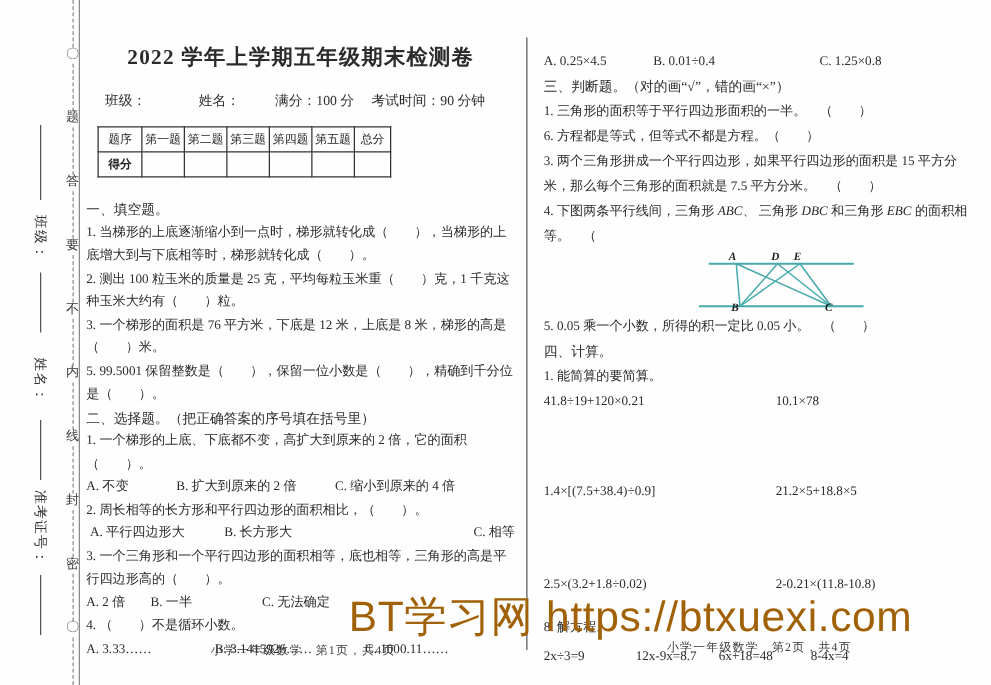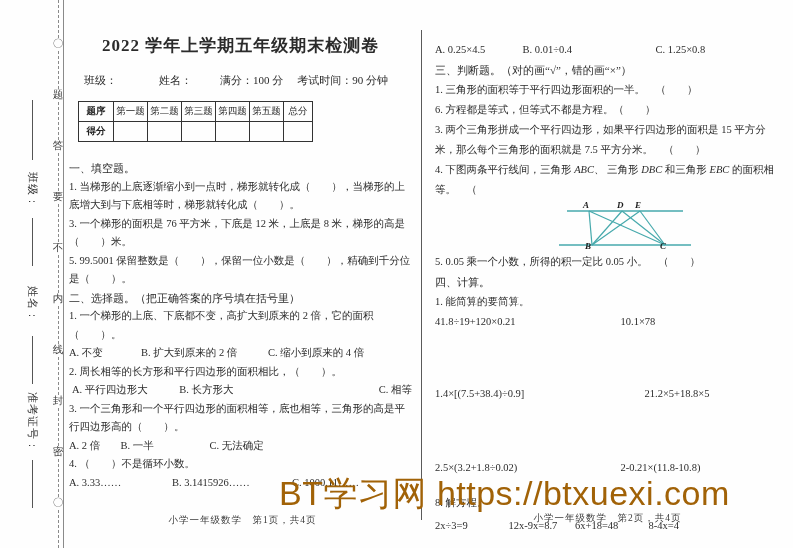--- a/index.html
+++ b/index.html
@@ -43,21 +43,21 @@
     box-sizing:border-box; padding:40px 8px 0 13px;
   }
   .title { margin:34px 0 0; text-align:center; font-size:17px; font-weight:bold; letter-spacing:1px; }
   .info-row { margin-top:16px; display:flex; font-size:11px; color:#2b2b2b; }
   .info-row span.f0 { margin-left:15px; }
   .info-row span.f1 { margin-left:42px; }
   .info-row span.f2 { margin-left:28px; }
   .info-row span.f3 { margin-left:14px; }
   table.score { border-collapse:collapse; margin:13px 0 0 9px; font-size:9.5px; color:#222; }
   table.score th, table.score td { border:1px solid #333; text-align:center; padding:0; height:19px; font-weight:normal; }
-  table.score th.c0 { width:34px; font-weight:bold; }
+  table.score th.c0 { width:34px; font-weight:normal; }
   table.score th { width:33px; }
   table.score th.c6 { width:28px; }
   table.score td.rl { font-weight:bold; }
   .sec-h { font-size:11px; font-weight:normal; margin:0; line-height:18.5px; }
   .q  { font-size:10.5px; line-height:18.5px; margin:0; }
   .fill-start { margin-top:17px; }
   .opts { display:grid; font-size:10.5px; line-height:18.5px; }
   .opts-1 { grid-template-columns:21% 37% 42%; }
   .opts-2 { grid-template-columns:23% 25% 52%;text-align:right; }
   .opts-3 { grid-template-columns:15% 26% 59%; }
@@ -69,21 +69,21 @@
   .figure { position:relative; width:132px; height:50px; margin:1px 0 1px 124px; }
   .figure svg { position:absolute; left:0; top:0; }
   .flabel {
     position:absolute; font-size:9px; font-style:italic; font-weight:bold;
     color:#1c1c1c; line-height:1;
   }
   .fl-A { left:24px; top:0; }   .fl-D { left:58px; top:0; }
   .fl-E { left:76px; top:0; }   .fl-B { left:26px; top:41px; }
   .fl-C { left:101px; top:41px; }
   .calc-row { display:grid; grid-template-columns:53% 47%; font-size:10.5px; line-height:20px; }
-  .calc-row.r2 { margin-top:52px;gap:24px; }
+  .calc-row.r2 { margin-top:52px; }
   .calc-row.r3 { margin-top:54px; }
   .sub2 { margin-top:15px; }
   .eq-row { display:grid; grid-template-columns:21% 19% 21% 39%; font-size:10.5px; line-height:20px; margin-top:3px; }
   .eq-row span, .calc-row span { font-style:italic; font-style:normal; }
   .footer {
     position:absolute; bottom:21px; left:0; width:100%; text-align:center;
     font-size:9.5px; color:#3a3a3a; letter-spacing:1px;
   }
   .footer.fr { bottom:23px; }
   .watermark {
@@ -162,20 +162,21 @@
         <td></td>
         <td></td>
         <td></td>
         <td></td>
       </tr>
     </tbody>
       </table>
 
     <p class="sec-h fill-start">一、填空题。</p>
     <p class="q">1. 当梯形的上底逐渐缩小到一点时，梯形就转化成（　　），当梯形的上底增大到与下底相等时，梯形就转化成（　　）。</p>
+    <p class="q">2. 测出 100 粒玉米的质量是 25 克，平均每粒玉米重（　　）克，1 千克这种玉米大约有（　　）粒。</p>
     <p class="q">3. 一个梯形的面积是 76 平方米，下底是 12 米，上底是 8 米，梯形的高是（　　）米。</p>
     <p class="q">5. 99.5001 保留整数是（　　），保留一位小数是（　　），精确到千分位是（　　）。</p>
 
     <p class="sec-h">二、选择题。（把正确答案的序号填在括号里）</p>
     <p class="q">1. 一个梯形的上底、下底都不变，高扩大到原来的 2 倍，它的面积（　　）。</p>
     <div class="opts opts-1">
       <span>A. 不变</span>
       <span>B. 扩大到原来的 2 倍</span>
       <span>C. 缩小到原来的 4 倍</span>
     </div>

